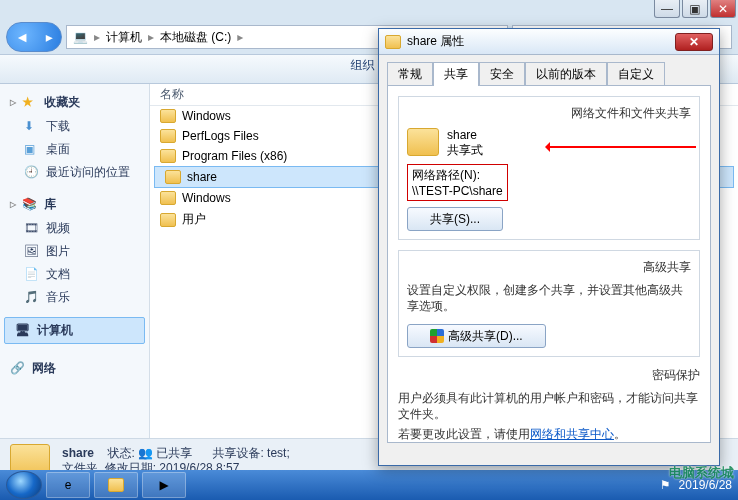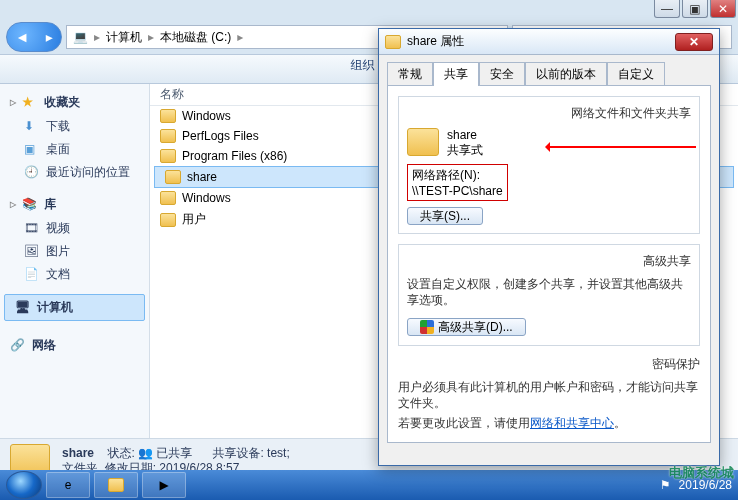--- a/index.html
+++ b/index.html
@@ -73,21 +73,21 @@
 .dlg-tab{padding:3px 10px;border:1px solid #a9b8cc;background:#f0f0f0;border-bottom:none;position:relative;top:1px;}
 .dlg-tab.active{background:#fff;z-index:2;}
 .dlg-body{margin:0 8px 8px 8px;background:#fff;border:1px solid #a9b8cc;height:358px;padding:10px;position:relative;}
 
 .grp{border:1px solid #cfd8e2;padding:8px;margin-bottom:10px;position:relative;}
 .grp-title{color:#333;margin-bottom:6px;text-align:right;}
 .share-row{display:flex;gap:8px;align-items:flex-start;}
 .share-fold{width:32px;height:28px;background:linear-gradient(#fbe29a,#f0c050);border:1px solid #d8a830;border-radius:3px;}
 .share-info{line-height:15px;}
 .path-box{border:1px solid #d00000;padding:2px 4px;margin-top:6px;display:inline-block;}
-.btn{height:18px;padding:0 12px;background:linear-gradient(#f7faff,#d9e6f4);border:1px solid #8aa4c5;border-radius:3px;display:inline-flex;align-items:center;margin-top:6px;}
+.btn{height:24px;padding:0 22px;background:linear-gradient(#f7faff,#d9e6f4);border:1px solid #8aa4c5;border-radius:3px;display:inline-flex;align-items:center;margin-top:6px;}
 .desc{color:#333;line-height:16px;margin:4px 0;}
 .lnk{color:#0a58c8;text-decoration:underline;}
 .shield{width:14px;height:14px;display:inline-block;background:conic-gradient(#2a6ed8 0 25%,#f0b020 0 50%,#d03030 0 75%,#20a030 0);border-radius:2px;margin-right:4px;vertical-align:middle;}
 
 .dlg-btns{position:absolute;right:10px;bottom:10px;display:flex;gap:8px;}
 .dlg-btn{width:72px;height:22px;background:linear-gradient(#fdfdfd,#e4e4e4);border:1px solid #9a9a9a;border-radius:3px;display:flex;align-items:center;justify-content:center;}
 
 .arrow-ann{position:absolute;top:146px;left:546px;width:150px;height:2px;background:#ff0000;}
 .arrow-ann::before{content:"";position:absolute;left:-6px;top:-4px;border:5px solid transparent;border-right-color:#ff0000;}
 
@@ -164,20 +164,24 @@
         <span>视频</span>
       </div>
     <div class="sb-item">
         <span class="sb-ico ico-pic"></span>
         <span>图片</span>
       </div>
     <div class="sb-item">
         <span class="sb-ico ico-doc"></span>
         <span>文档</span>
       </div>
+    <div class="sb-item">
+        <span class="sb-ico ico-music"></span>
+        <span>音乐</span>
+      </div>
     <div style="height:8px"></div>
     <div class="sb-head sb-comp-active">
         <span class="sb-ico ico-comp"></span>
         <span>计算机</span>
       </div>
     <div style="height:12px"></div>
     <div class="sb-head">
         <span class="sb-ico ico-net"></span>
         <span>网络</span>
       </div>

